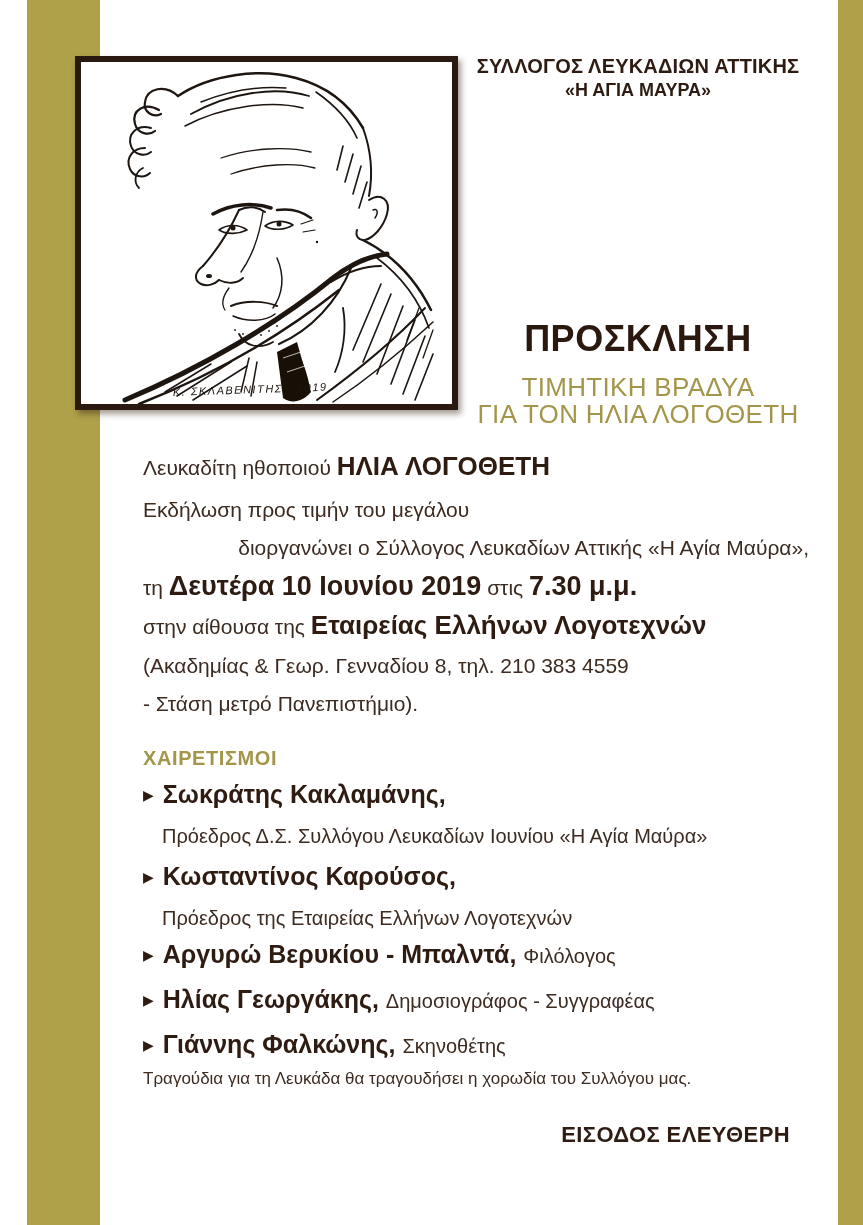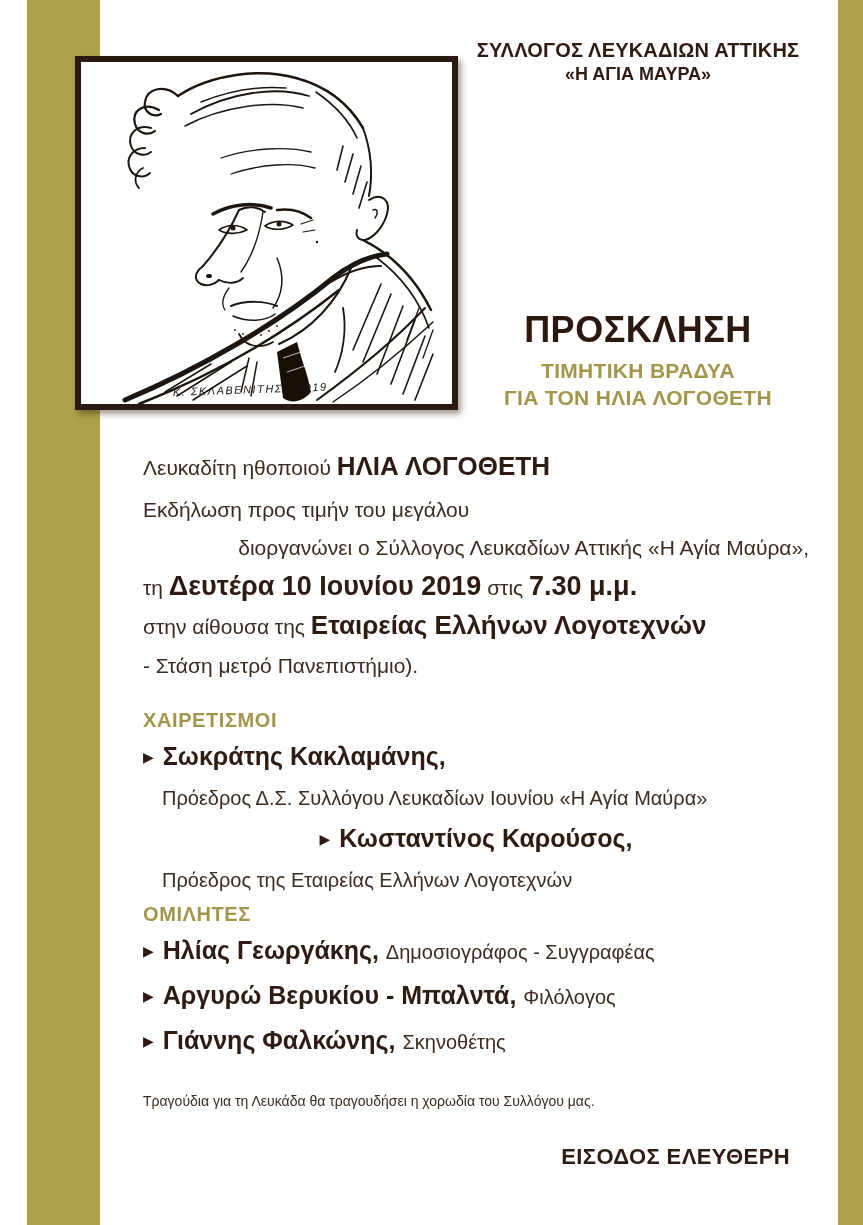--- a/index.html
+++ b/index.html
@@ -25,33 +25,33 @@
 
   .portrait-frame{
     position:absolute;left:75px;top:56px;width:383px;height:354px;
     background:#ffffff;border:6px solid var(--frame);
     box-shadow:3px 4px 6px rgba(50,30,15,0.45);
     z-index:2;
   }
   .portrait-frame svg{display:block;width:100%;height:100%;}
 
   .header-block{
-    position:absolute;left:462px;top:38px;width:352px;
+    position:absolute;left:462px;top:54px;width:352px;
     text-align:center;z-index:1;
   }
   .org-name{font-size:20px;font-weight:700;color:var(--ink);line-height:25px;letter-spacing:0.2px;}
   .org-sub{font-size:18px;font-weight:700;color:var(--ink);line-height:23px;}
   .org-contact{font-size:17px;color:var(--body-text);line-height:22px;margin-top:3px;}
 
   .title-block{
-    position:absolute;left:462px;top:311px;width:352px;
+    position:absolute;left:462px;top:320px;width:352px;
     text-align:center;z-index:1;
   }
   .main-title{font-size:36px;font-weight:800;color:#2b180f;letter-spacing:0.5px;line-height:38px;}
-  .subtitle{margin-top:8px;font-size:21px;font-weight:700;color:var(--accent-text);line-height:27px;letter-spacing:0.3px;}
+  .subtitle{margin-top:16px;font-size:26px;font-weight:400;color:var(--accent-text);line-height:27px;letter-spacing:0.3px;}
 
   .content{
     position:absolute;left:143px;top:450px;width:666px;z-index:1;
   }
   .t-reg{font-size:21px;line-height:26px;color:var(--body-text);}
   .b26{font-size:26px;font-weight:700;color:var(--ink);}
   .b27{font-size:27px;font-weight:700;color:var(--ink);}
   .ln1{margin-bottom:12px;}
   .ln2{line-height:32px;margin-bottom:13px;}
   .ln3{margin-bottom:8px;text-align:right;}
@@ -66,24 +66,24 @@
   }
   .sh-greetings{margin-top:28px;}
   .sh-speakers{margin-top:8px;}
 
   .person{line-height:34px;}
   .bullet{display:inline-block;font-size:14px;color:var(--ink);margin-right:9px;transform:translateY(-3px);}
   .name{font-size:25px;font-weight:700;color:var(--ink);}
   .role-sub{font-size:20px;line-height:26px;color:var(--body-text);margin-left:19px;margin-top:8px;}
   .role-inline{font-size:20px;font-weight:400;color:var(--body-text);}
   .p1{margin-top:6px;}
-  .p2{margin-top:10px;text-align:center;}
+  .p2{margin-top:10px;}
   .sp{margin-top:5px;line-height:36px;}
 
-  .choir-note{margin-top:26px;font-size:14px;line-height:26px;color:var(--body-text);}
+  .choir-note{font-size:17px;line-height:26px;color:var(--body-text);}
   .entrance{
     margin-top:30px;text-align:right;padding-right:19px;
     font-size:22px;font-weight:700;color:var(--ink);letter-spacing:0.4px;
   }
 </style>
 </head>
 <body>
 
 <div class="page">
 
@@ -209,43 +209,43 @@
     <div class="t-reg ln3">διοργανώνει ο Σύλλογος Λευκαδίων Αττικής «Η Αγία Μαύρα»,</div>
 
     <div class="t-reg ln4">
       <span>τη </span><span class="b27">Δευτέρα 10 Ιουνίου 2019</span><span> στις </span><span class="b27">7.30 μ.μ.</span>
     </div>
 
     <div class="t-reg ln5">
       <span>στην αίθουσα της </span><span class="b26">Εταιρείας Ελλήνων Λογοτεχνών</span>
     </div>
 
+    <div class="t-reg ln6">(Ακαδημίας &amp; Γεωρ. Γενναδίου 8, τηλ. 210 383 4559</div>
     <div class="t-reg ln7">- Στάση μετρό Πανεπιστήμιο).</div>
 
     <div class="section-heading sh-greetings">ΧΑΙΡΕΤΙΣΜΟΙ</div>
 
     <div class="person p1">
       <span class="bullet">▶</span><span class="name">Σωκράτης Κακλαμάνης,</span>
     </div>
     <div class="role-sub">Πρόεδρος Δ.Σ. Συλλόγου Λευκαδίων Ιουνίου «Η Αγία Μαύρα»</div>
 
     <div class="person p2">
       <span class="bullet">▶</span><span class="name">Κωσταντίνος Καρούσος,</span>
     </div>
     <div class="role-sub">Πρόεδρος της Εταιρείας Ελλήνων Λογοτεχνών</div>
 
-    <div class="section-heading sh-speakers">ΟΜΙΛΗΤΕΣ</div>
-
+
+    <div class="person sp">
+      <span class="bullet">▶</span><span class="name">Αργυρώ Βερυκίου - Μπαλντά, </span><span class="role-inline">Φιλόλογος</span>
+    </div>
     <div class="person sp">
       <span class="bullet">▶</span><span class="name">Ηλίας Γεωργάκης, </span><span class="role-inline">Δημοσιογράφος - Συγγραφέας</span>
     </div>
     <div class="person sp">
-      <span class="bullet">▶</span><span class="name">Αργυρώ Βερυκίου - Μπαλντά, </span><span class="role-inline">Φιλόλογος</span>
-    </div>
-    <div class="person sp">
       <span class="bullet">▶</span><span class="name">Γιάννης Φαλκώνης, </span><span class="role-inline">Σκηνοθέτης</span>
     </div>
 
     <div class="choir-note">Τραγούδια για τη Λευκάδα θα τραγουδήσει η χορωδία του Συλλόγου μας.</div>
     <div class="entrance">ΕΙΣΟΔΟΣ ΕΛΕΥΘΕΡΗ</div>
 
   </div>
 </div>
 
 </body></html>

